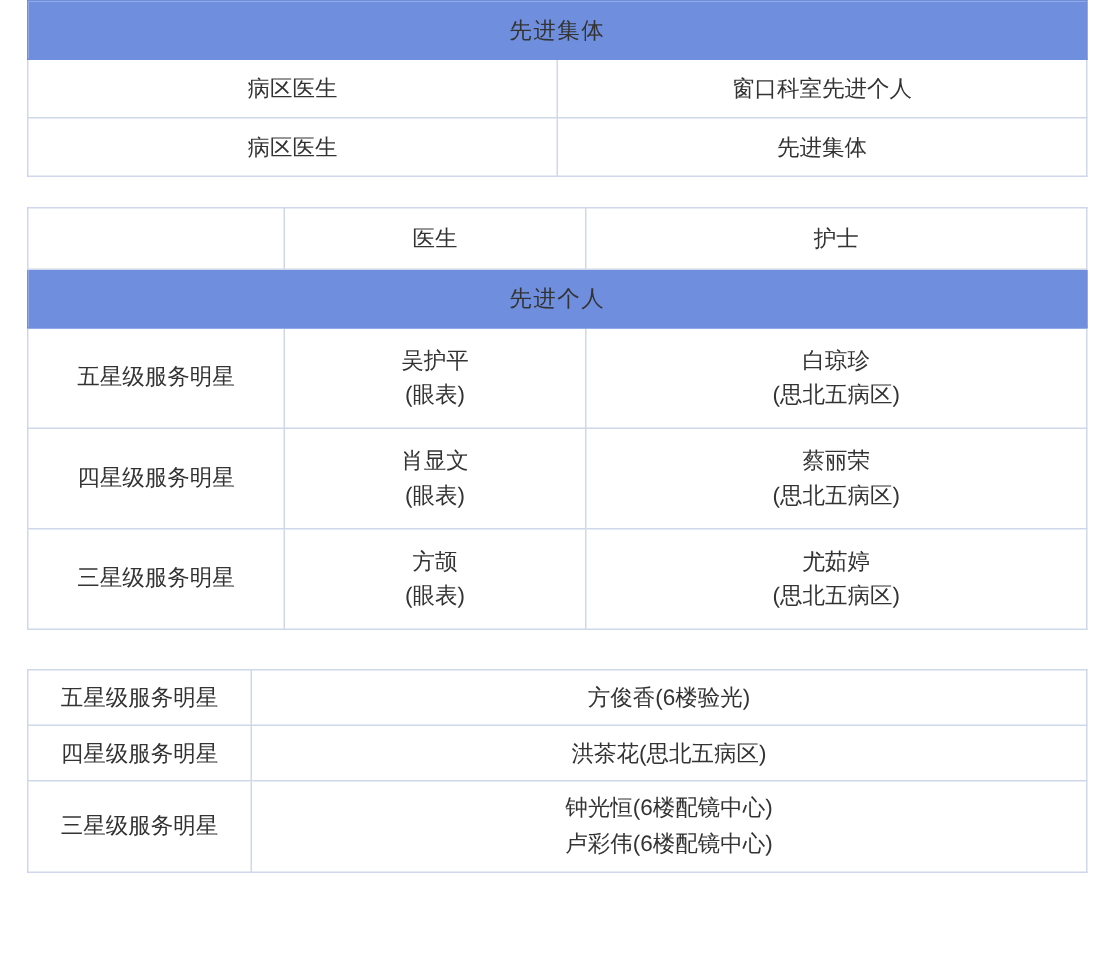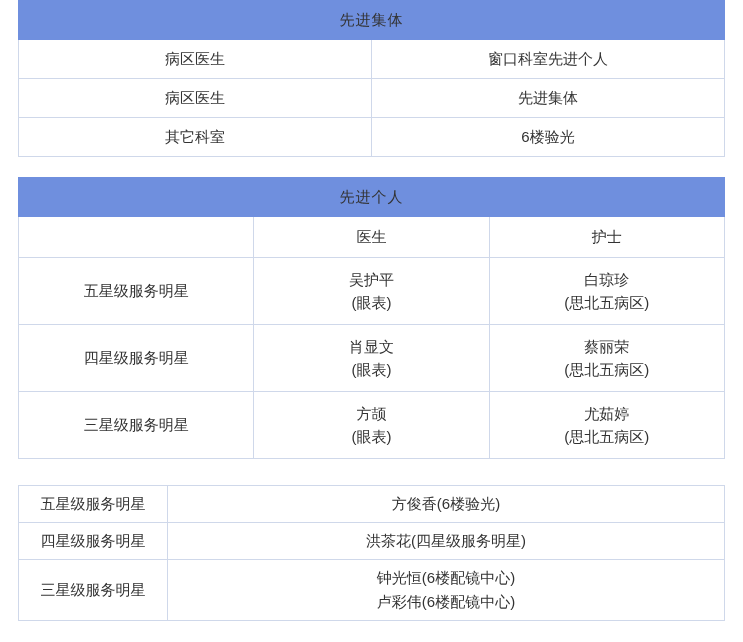--- a/index.html
+++ b/index.html
@@ -93,38 +93,34 @@
       <td class="band" colspan="2">先进集体</td>
     </tr>
     <tr>
       <td class="rowcell c-left">病区医生</td>
       <td class="rowcell">窗口科室先进个人</td>
     </tr>
     <tr>
       <td class="rowcell c-left">病区医生</td>
       <td class="rowcell">先进集体</td>
     </tr>
-    <tr>
-      <td class="rowcell c-left">其它科室</td>
-      <td class="rowcell">6楼验光</td>
-    </tr>
   </tbody>
     </table>
 
   <div class="gap"></div>
 
   <table class="tbl">
     <tbody>
         <tr>
-      <td class="band" colspan="3">先进个人</td>
-    </tr>
-    <tr>
       <td class="subhead c-left"></td>
       <td class="subhead c-mid">医生</td>
       <td class="subhead">护士</td>
+    </tr>
+    <tr>
+      <td class="band" colspan="3">先进个人</td>
     </tr>
 
     <tr>
       <td class="rowcell-tall c-left">五星级服务明星</td>
       <td class="rowcell-tall c-mid two-line">
         <span>吴护平</span>
         <span>(眼表)</span>
       </td>
       <td class="rowcell-tall two-line">
         <span>白琼珍</span>
@@ -161,21 +157,21 @@
   <div class="gap-lg"></div>
 
   <table class="tbl">
     <tbody>
     <tr>
       <td class="win-row win-left">五星级服务明星</td>
       <td class="win-row">方俊香(6楼验光)</td>
     </tr>
     <tr>
       <td class="win-row win-left">四星级服务明星</td>
-      <td class="win-row">洪茶花(四星级服务明星)</td>
+      <td class="win-row">洪茶花(思北五病区)</td>
     </tr>
     <tr>
       <td class="win-row-tall win-left">三星级服务明星</td>
       <td class="win-row-tall two-line">
         <span>钟光恒(6楼配镜中心)</span>
         <span>卢彩伟(6楼配镜中心)</span>
       </td>
     </tr>
   </tbody>
     </table>

